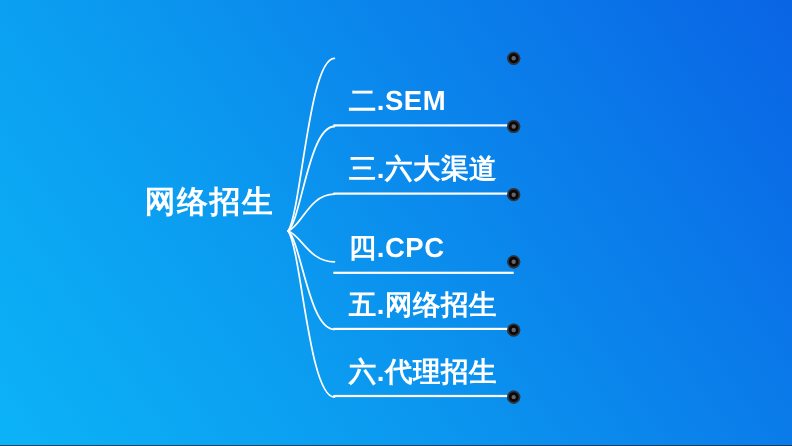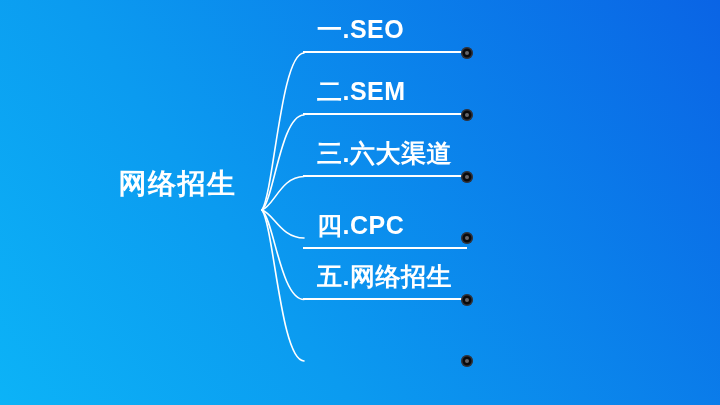--- a/index.html
+++ b/index.html
@@ -24,21 +24,21 @@
     display: block;
   }
   .curves path {
     fill: none;
     stroke: #ffffff;
     stroke-width: 1.6;
     stroke-linecap: round;
   }
   .topic {
     position: absolute;
-    left: 85px;
+    left: 98px;
     top: 163px;
     width: 185px;
     text-align: center;
     color: #ffffff;
     font-size: 28px;
     font-weight: bold;
     line-height: 42px;
     letter-spacing: 1.5px;
     cursor: default;
   }
@@ -101,34 +101,34 @@
     <path d="M262 210 C274 206, 281 176.5, 304 176.5"></path>
     <path d="M262 210 C274 214, 281 238, 304 238"></path>
     <path d="M262 210 C274 221, 281 299.5, 304 299.5"></path>
     <path d="M262 210 C274 228, 281 361, 304 361"></path>
   </svg>
 
   <div class="topic">
     <div>网络招生</div>
   </div>
 
-  <div class="branch b1">
-    <span>一.SEO</span>
-  </div>
   <div class="branch b2">
     <span>二.SEM</span>
   </div>
   <div class="branch b3">
     <span>三.六大渠道</span>
   </div>
   <div class="branch b4">
     <span>四.CPC</span>
   </div>
   <div class="branch b5">
     <span>五.网络招生</span>
+  </div>
+  <div class="branch b6">
+    <span>六.代理招生</span>
   </div>
 
   <div class="dot d1">
       <span class="dot-inner"></span>
     </div>
   <div class="dot d2">
       <span class="dot-inner"></span>
     </div>
   <div class="dot d3">
       <span class="dot-inner"></span>

